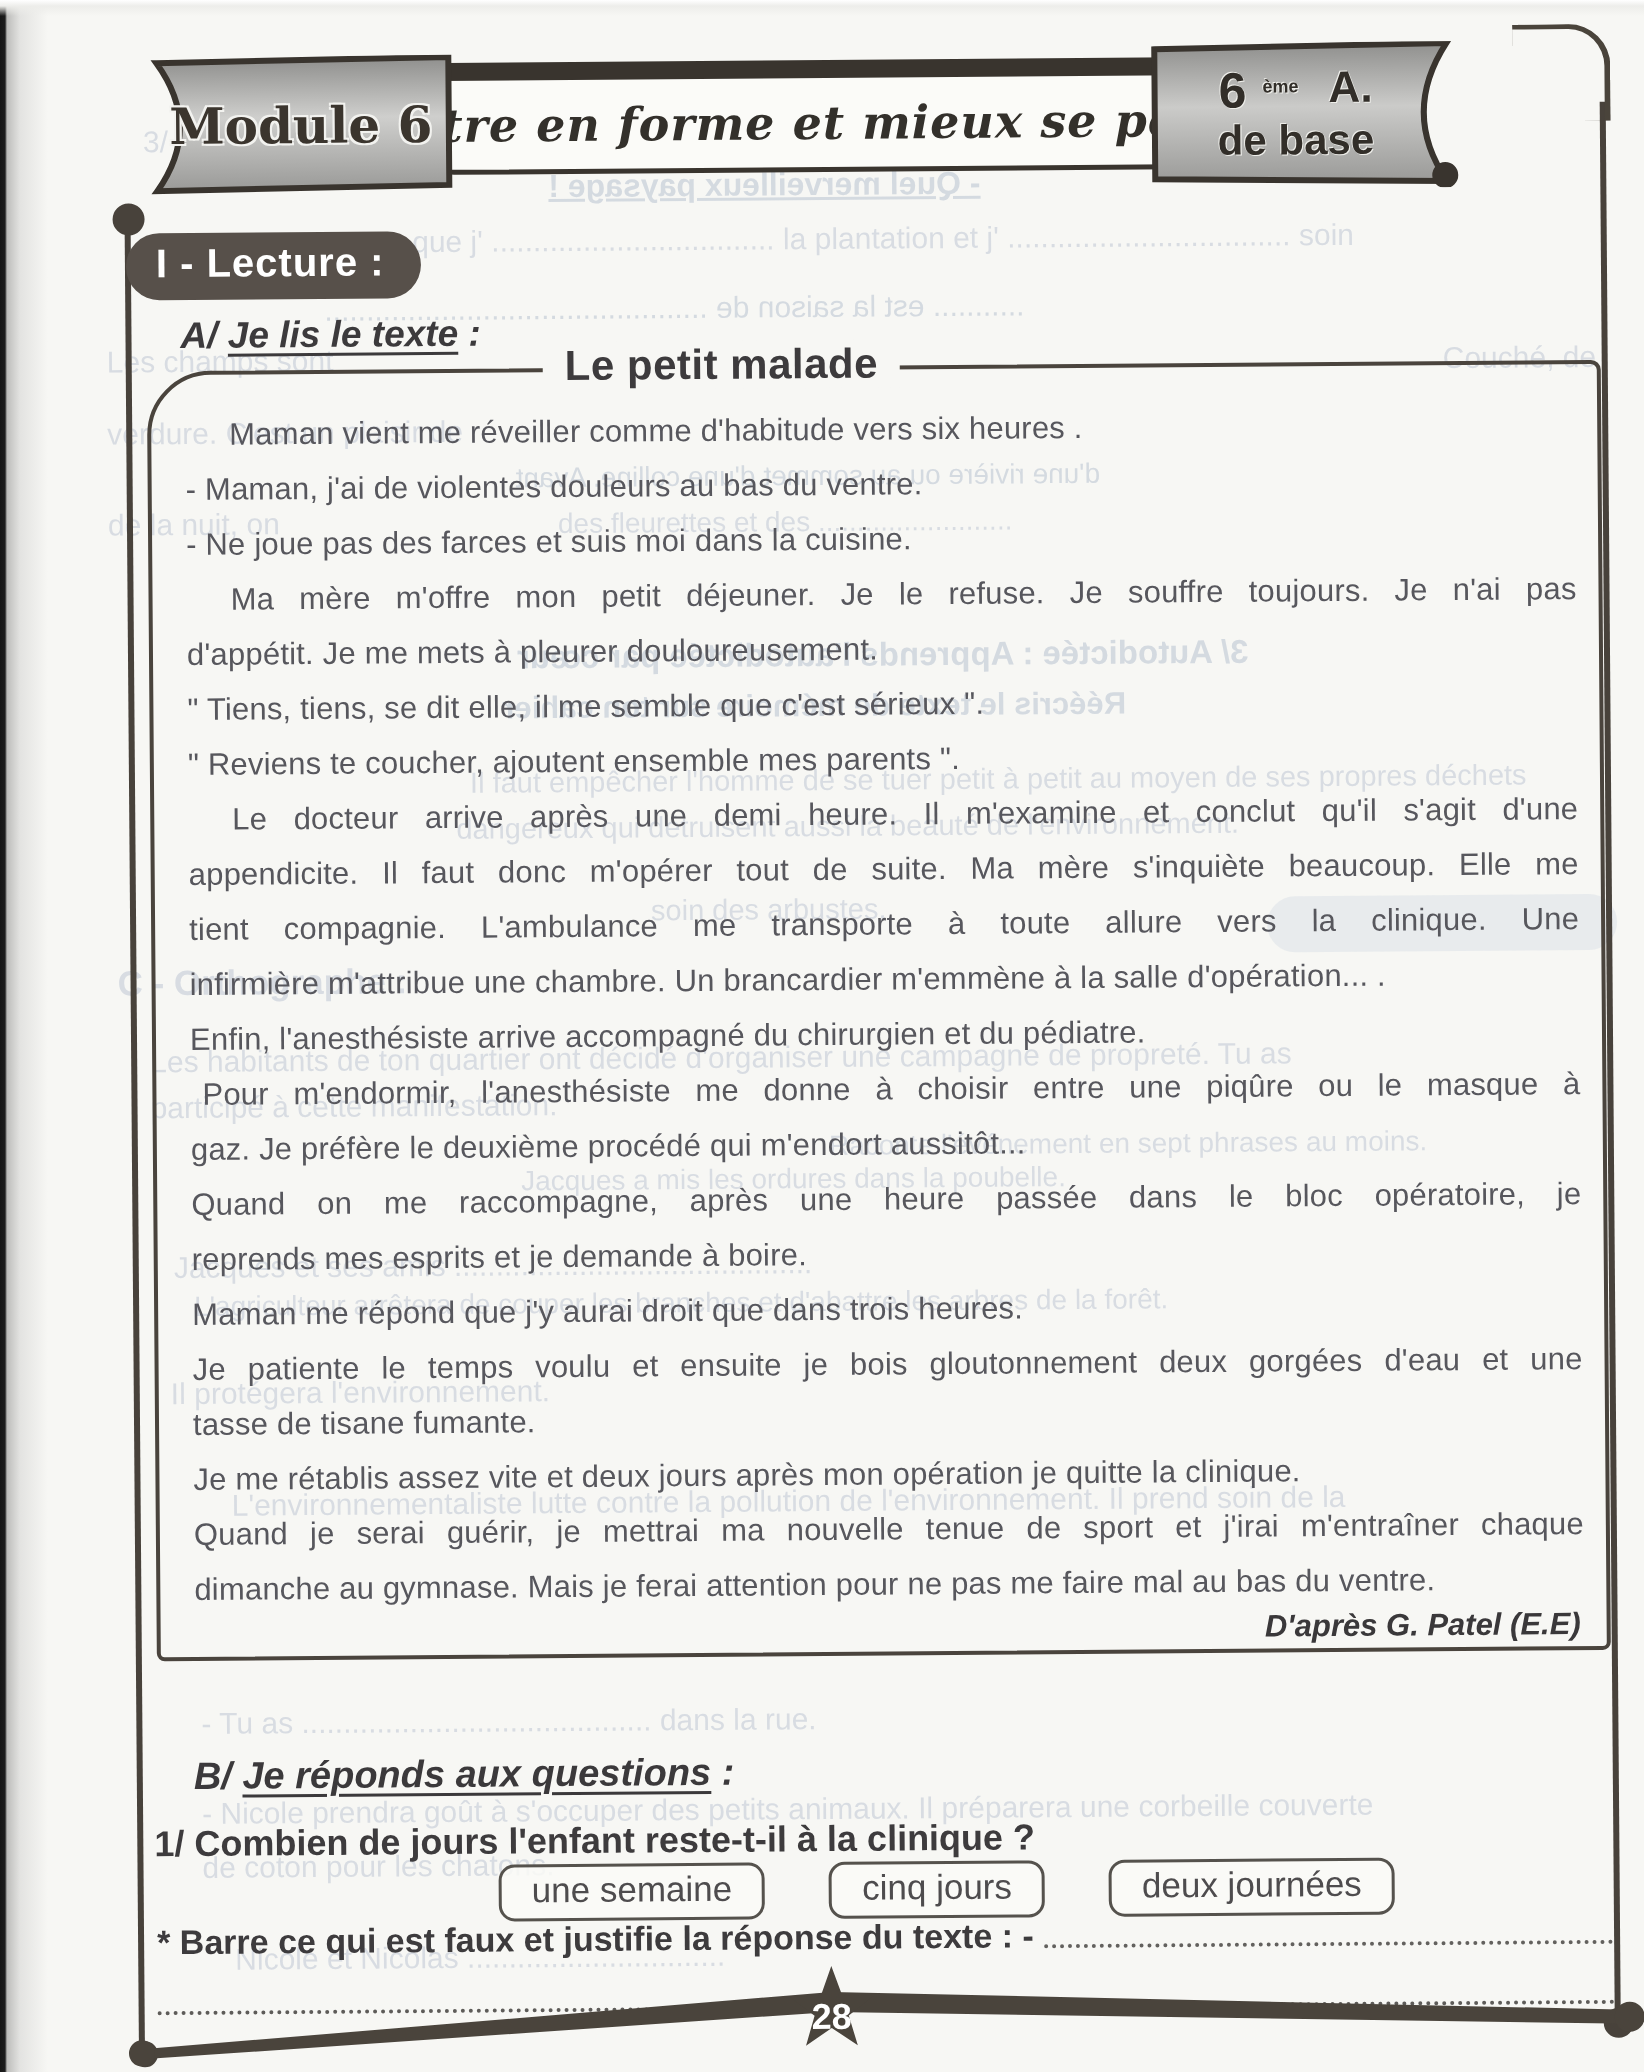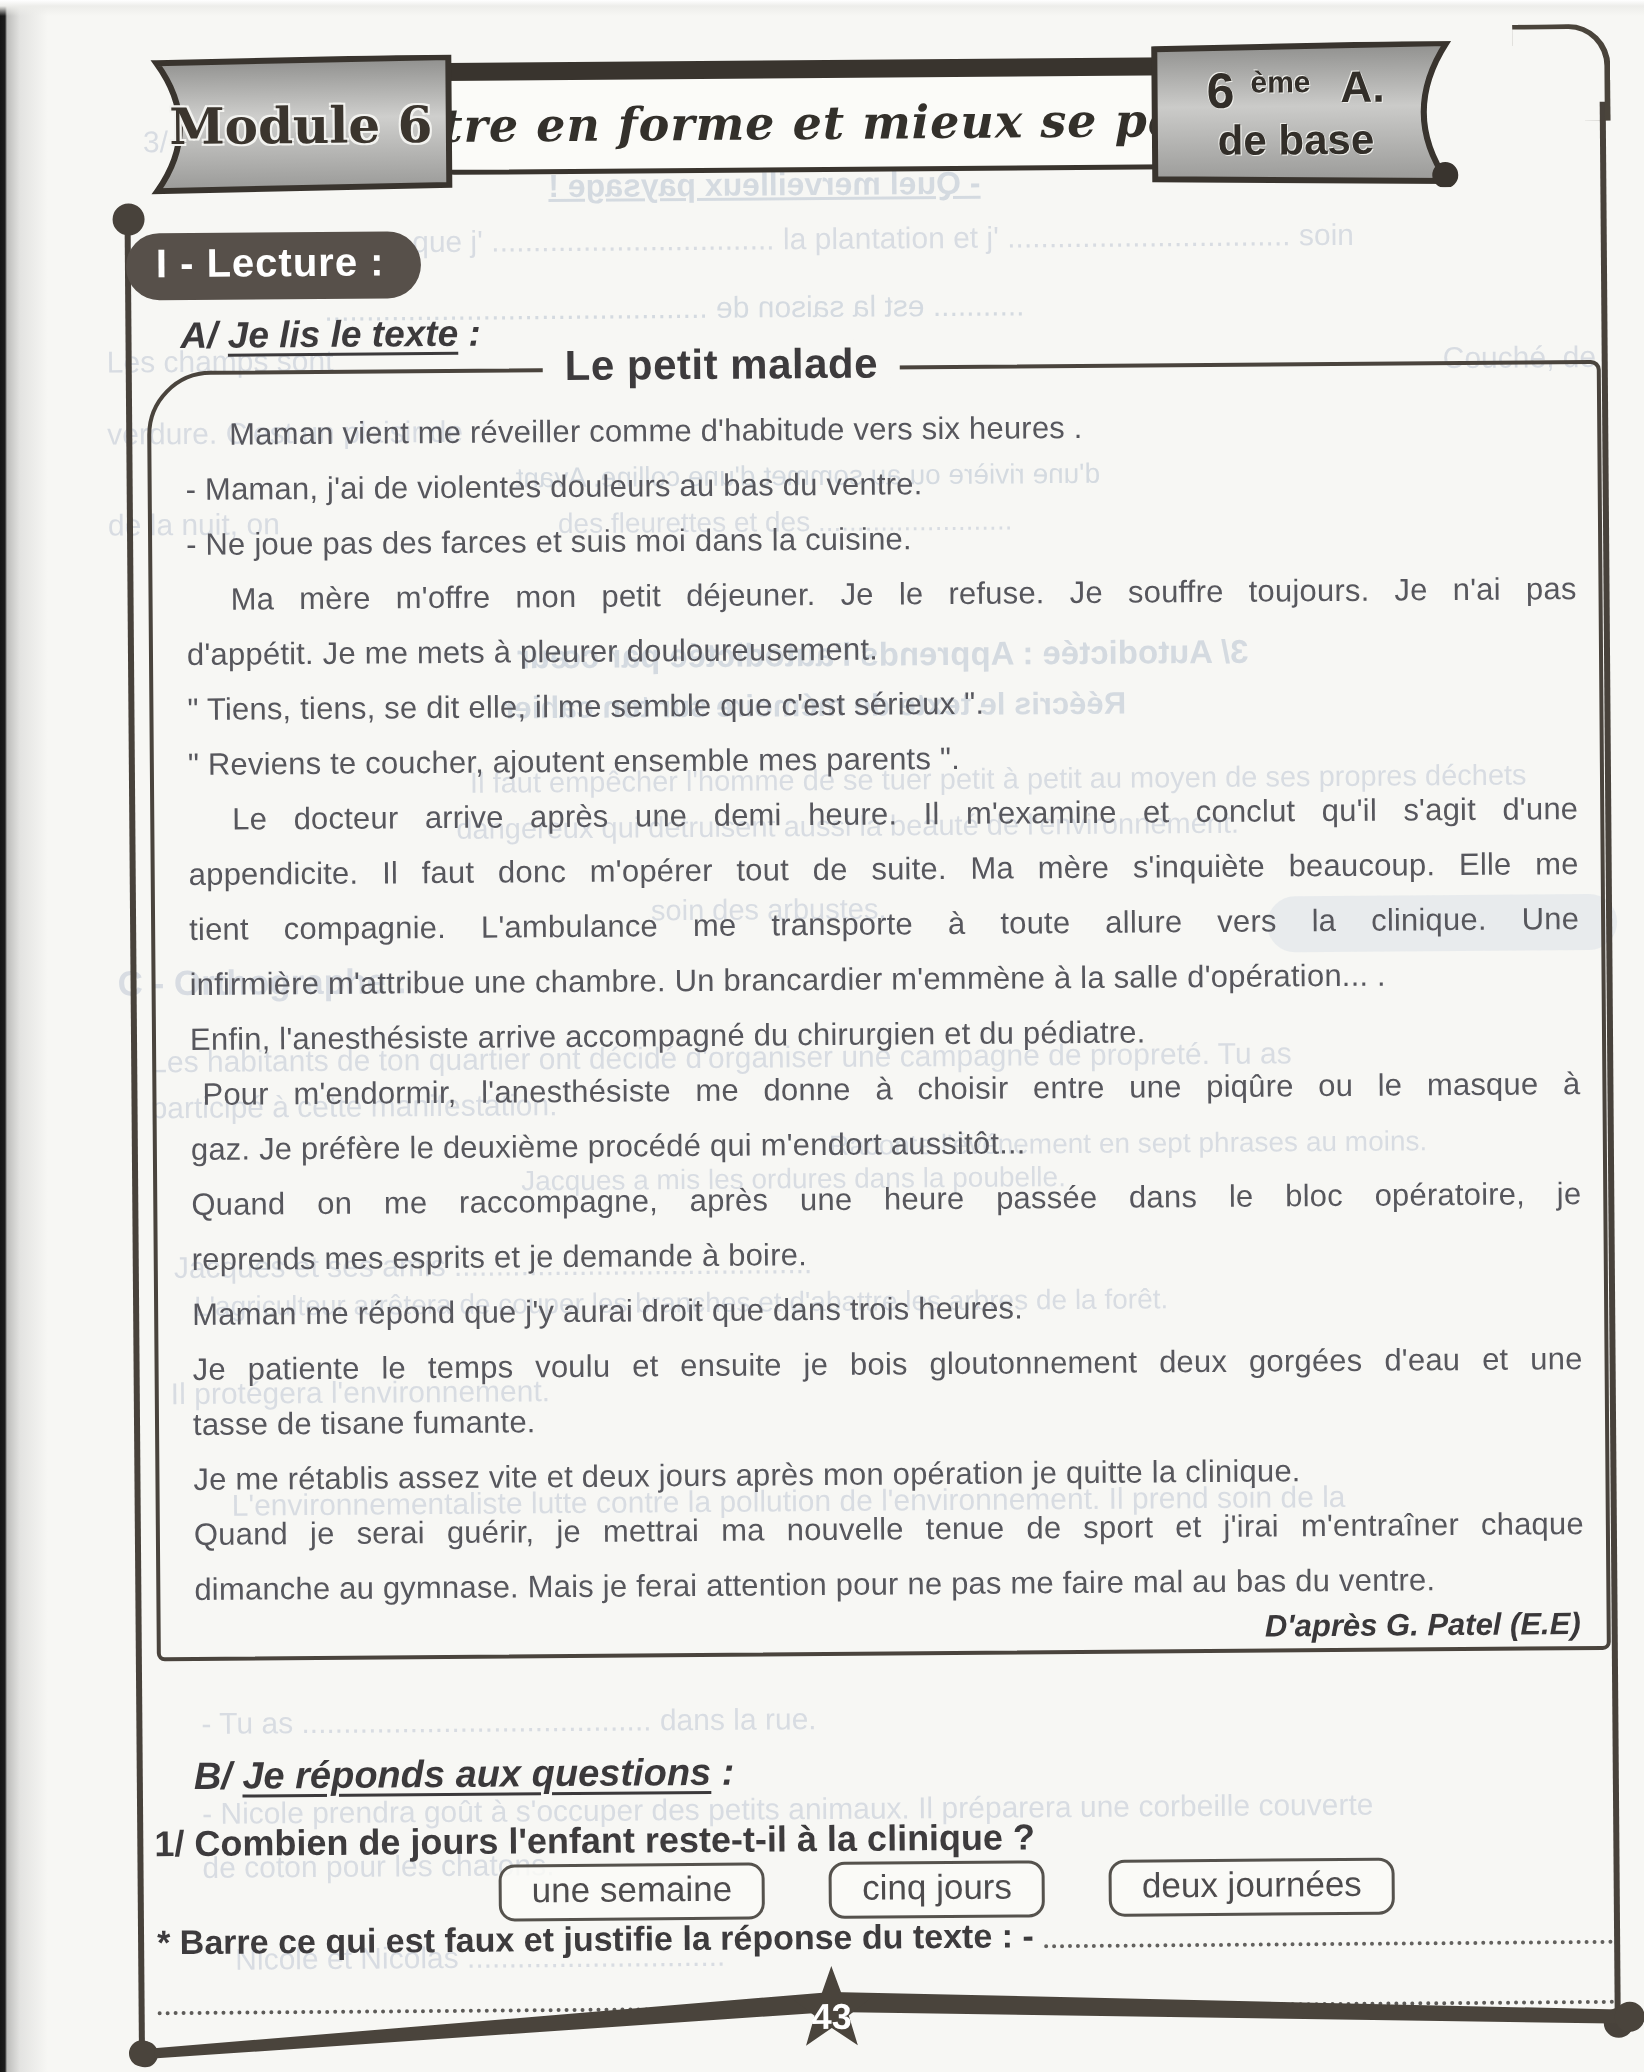--- a/index.html
+++ b/index.html
@@ -58,21 +58,21 @@
   }
   .ribbon-module .ribbon-text{font-size:50px;padding-left:28px;}
   .level-text{
     position:absolute;inset:8px 30px 12px 14px;display:flex;flex-direction:column;
     align-items:center;justify-content:center;line-height:1.08;
     font-family:"Liberation Sans",sans-serif;font-weight:700;color:#322e29;
     text-shadow:-1px -1px 0 #eeeeea,1px 1px 0 #eeeeea;
   }
   .level-row1{font-size:44px;display:flex;align-items:flex-start;gap:30px;}
   .level-grade{font-size:50px;}
-  .level-sup{font-size:30px;margin-left:16px;margin-top:-4px;}
+  .level-sup{font-size:18px;margin-left:16px;margin-top:-4px;}
   .level-row2{font-size:42px;}
 
   
   .content{position:absolute;inset:0;z-index:3;}
   .lecture-pill{
     position:absolute;left:132px;top:228px;
     background:#57504a;color:#ffffff;font-weight:700;font-size:40px;
     padding:8px 36px 14px 30px;border-radius:36px;letter-spacing:1px;
   }
   .read-label{
@@ -257,16 +257,16 @@
       </div>
       <div class="dotline"></div>
     </div>
 
     <svg class="bottombar" viewBox="0 0 1522 104">
       <polygon points="16,78 706,26 1504,50 1504,64 706,46 16,88" fill="#4a443c"></polygon>
       <circle cx="16" cy="82" r="13" fill="#4a443c"></circle>
       <circle cx="1504" cy="57" r="15" fill="#4a443c"></circle>
       <polygon points="706,0 716.6,29.4 747.8,30.4 723.1,49.6 731.9,79.6 706,62 680.1,79.6 688.9,49.6 664.2,30.4 695.4,29.4" fill="#4a443c"></polygon>
     </svg>
-    <div class="pagenum">43</div>
+    <div class="pagenum">28</div>
 
   </div>
 </div>
 
 </body></html>

